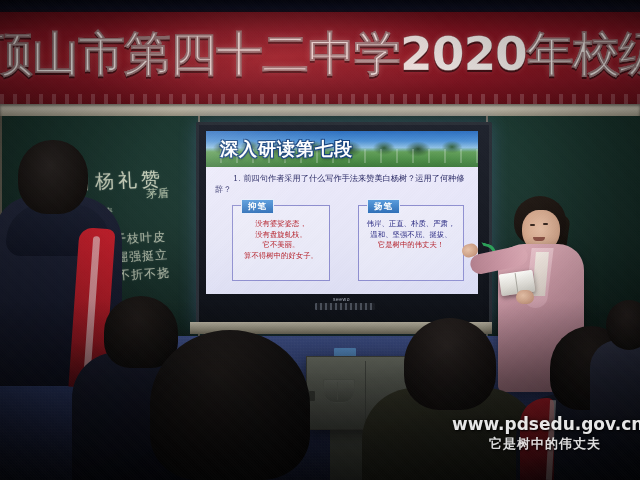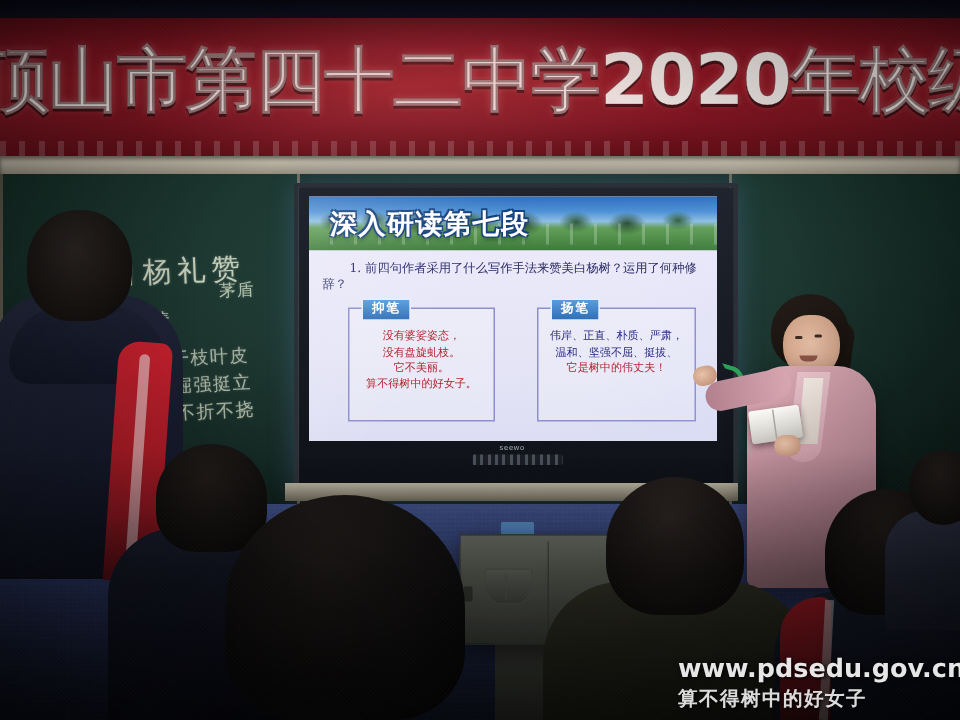--- a/index.html
+++ b/index.html
@@ -413,23 +413,22 @@
   }
   .grain{
     position:absolute;inset:0;pointer-events:none;opacity:.10;
     background:
       repeating-linear-gradient(45deg,rgba(255,255,255,.08) 0 1px,rgba(0,0,0,0) 1px 2px),
       repeating-linear-gradient(-45deg,rgba(0,0,0,.08) 0 1px,rgba(0,0,0,0) 1px 2px);
   }
 
   
   .wm{
-    position:absolute;left:452px;top:414px;width:186px;text-align:left;
+    position:absolute;left:452px;top:414px;width:186px;text-align:center;
     pointer-events:none;
-    margin-top:22px;
   }
   .wm-url{
     font-family:"DejaVu Sans","Liberation Sans",sans-serif;
     font-weight:bold;font-size:17px;letter-spacing:0px;color:#f2f2f2;
     text-shadow:1px 1px 2px rgba(0,0,0,.85),0 0 4px rgba(0,0,0,.6);
     opacity:.95;
   }
   .wm-sub{
     margin-top:1px;
     font-family:"DejaVu Sans","Liberation Sans",sans-serif;
@@ -561,16 +560,16 @@
   <div class="person std-s-body"></div>
   <div class="person std-s-head"></div>
   <div class="person std-m-head"></div>
 
   <div class="fg-dark"></div>
   <div class="vignette"></div>
   <div class="grain"></div>
 
   <div class="wm">
     <div class="wm-url">www.pdsedu.gov.cn</div>
-    <div class="wm-sub">算不得树中的好女子</div>
+    <div class="wm-sub">它是树中的伟丈夫</div>
   </div>
 
 </div>
 
 </body></html>

